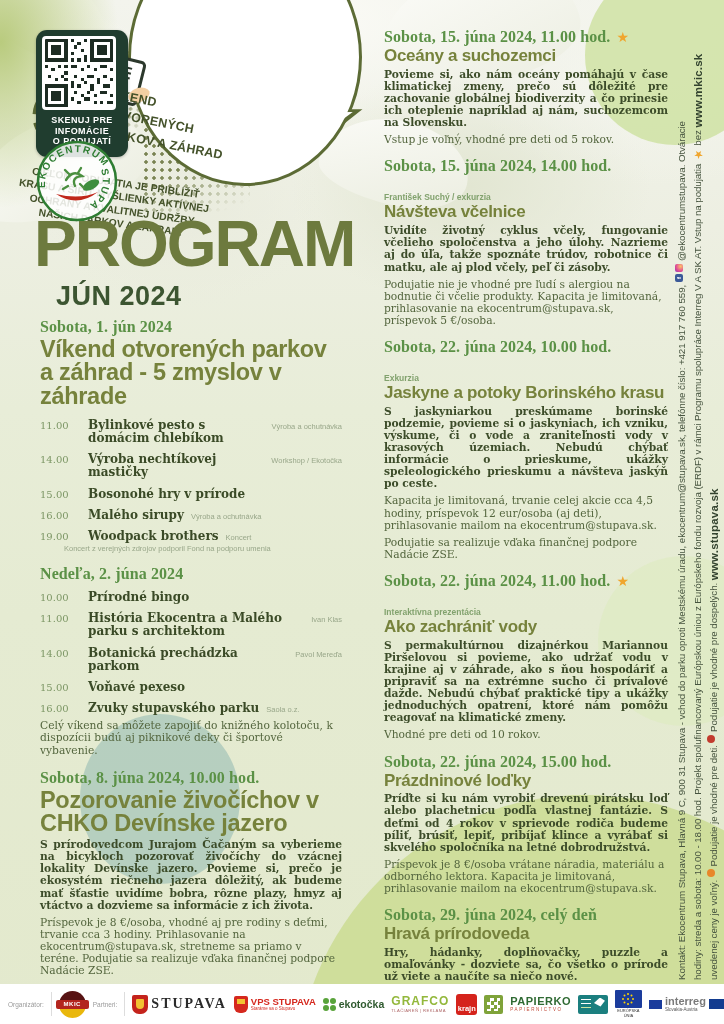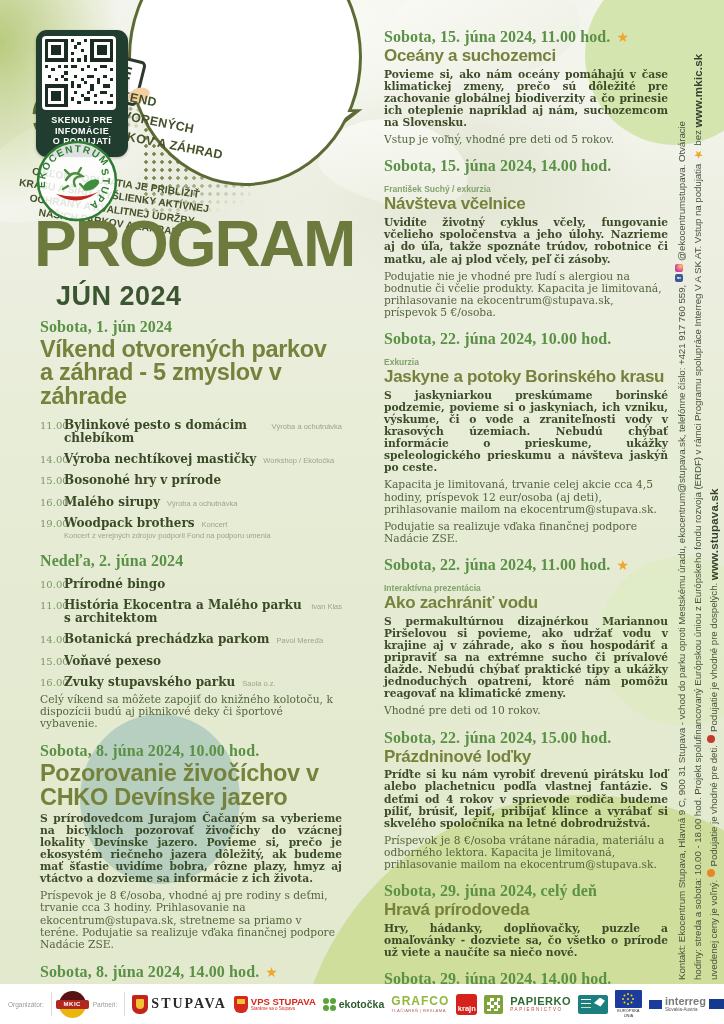--- a/index.html
+++ b/index.html
@@ -71,27 +71,27 @@
     color:#3c5531;letter-spacing:.5px;}
   
   .col{position:absolute;z-index:10;}
   #col-left{left:40px;top:318px;width:302px;}
   #col-right{left:384px;top:28px;width:284px;}
   .event{margin-bottom:11px;}
   #col-left .event{margin-bottom:12px;}
   .date-row{display:flex;align-items:center;}
   .date{font-weight:800;font-size:16px;color:#5b9146;letter-spacing:.1px;font-family:Liberation Serif, serif;}
   .star{color:#f0a62e;font-size:14px;margin-left:6px;}
-  .org{font-weight:700;font-size:8.5px;color:#82a26e;margin-top:9px;}
+  .org{font-weight:700;font-size:8.5px;color:#82a26e;margin-top:17px;}
   .title{font-weight:800;color:#76823c;letter-spacing:-.3px;margin:2px 0 4px;line-height:.99;}
   #col-left .title{font-size:23.5px;}
   #col-right .title{font-size:17px;}
   .srow{display:flex;align-items:baseline;margin:1px 0;}
   .time{flex:none;width:24px;font-family:"DejaVu Serif",serif;font-size:10px;color:#7d9766;margin-top:8px;}
-  .sname{font-family:"DejaVu Serif",serif;font-weight:700;font-size:12px;color:#3a4a26;line-height:1.1;}
+  .sname{font-family:"DejaVu Serif",serif;font-weight:700;font-size:12px;color:#3a4a26;line-height:1.1;margin-left:24px;}
   .stag{font-size:7.5px;color:#99a78a;margin-left:7px;flex:none;}
   .snote{font-size:7.5px;color:#99a78a;margin:1px 0 0 24px;}
   .body{font-family:"DejaVu Serif",serif;font-weight:700;font-size:10.7px;line-height:1.13;
     color:#3c4c29;text-align:justify;margin:4px 0 0;}
   .pnote{font-family:"DejaVu Serif",serif;font-weight:400;font-size:10.7px;line-height:1.13;
     color:#53653d;margin:5px 0 0;}
   
   .sidebar{position:absolute;top:4px;right:2px;bottom:44px;z-index:25;display:flex;flex-direction:row;}
   .vtext{writing-mode:vertical-rl;transform:rotate(180deg);white-space:nowrap;height:100%;
     font-size:9.8px;letter-spacing:-.1px;color:#46543f;line-height:16px;}
@@ -381,21 +381,21 @@
         <p class="body">S jaskyniarkou preskúmame borinské podzemie, povieme si o jaskyniach, ich vzniku, výskume, či o vode a zraniteľnosti vody v krasových územiach. Nebudú chýbať informácie o prieskume, ukážky speleologického prieskumu a návšteva jaskýň po ceste.</p>
         <p class="pnote">Kapacita je limitovaná, trvanie celej akcie cca 4,5 hodiny, príspevok 12 eur/osoba (aj deti), prihlasovanie mailom na ekocentrum@stupava.sk.</p>
         <p class="pnote">Podujatie sa realizuje vďaka finančnej podpore Nadácie ZSE.</p>
       </section>
       <section class="event">
         <div class="date-row">
           <span class="date">Sobota, 22. júna 2024, 11.00 hod.</span>
           <span class="star">★</span>
         </div>
         <div class="org">Interaktívna prezentácia</div>
-        <h2 class="title">Ako zachrániť vodu</h2>
+        <h2 class="title">Ako zachrániť vody</h2>
         <p class="body">S permakultúrnou dizajnérkou Mariannou Piršelovou si povieme, ako udržať vodu v krajine aj v záhrade, ako s ňou hospodáriť a pripraviť sa na extrémne sucho či prívalové dažde. Nebudú chýbať praktické tipy a ukážky jednoduchých opatrení, ktoré nám pomôžu reagovať na klimatické zmeny.</p>
         <p class="pnote">Vhodné pre deti od 10 rokov.</p>
       </section>
       <section class="event">
         <div class="date-row">
           <span class="date">Sobota, 22. júna 2024, 15.00 hod.</span>
         </div>
         <h2 class="title">Prázdninové loďky</h2>
         <p class="body">Príďte si ku nám vyrobiť drevenú pirátsku loď alebo plachetnicu podľa vlastnej fantázie. S deťmi od 4 rokov v sprievode rodiča budeme píliť, brúsiť, lepiť, pribíjať klince a vyrábať si skvelého spoločníka na letné dobrodružstvá.</p>
         <p class="pnote">Príspevok je 8 €/osoba vrátane náradia, materiálu a odborného lektora. Kapacita je limitovaná, prihlasovanie mailom na ekocentrum@stupava.sk.</p>

